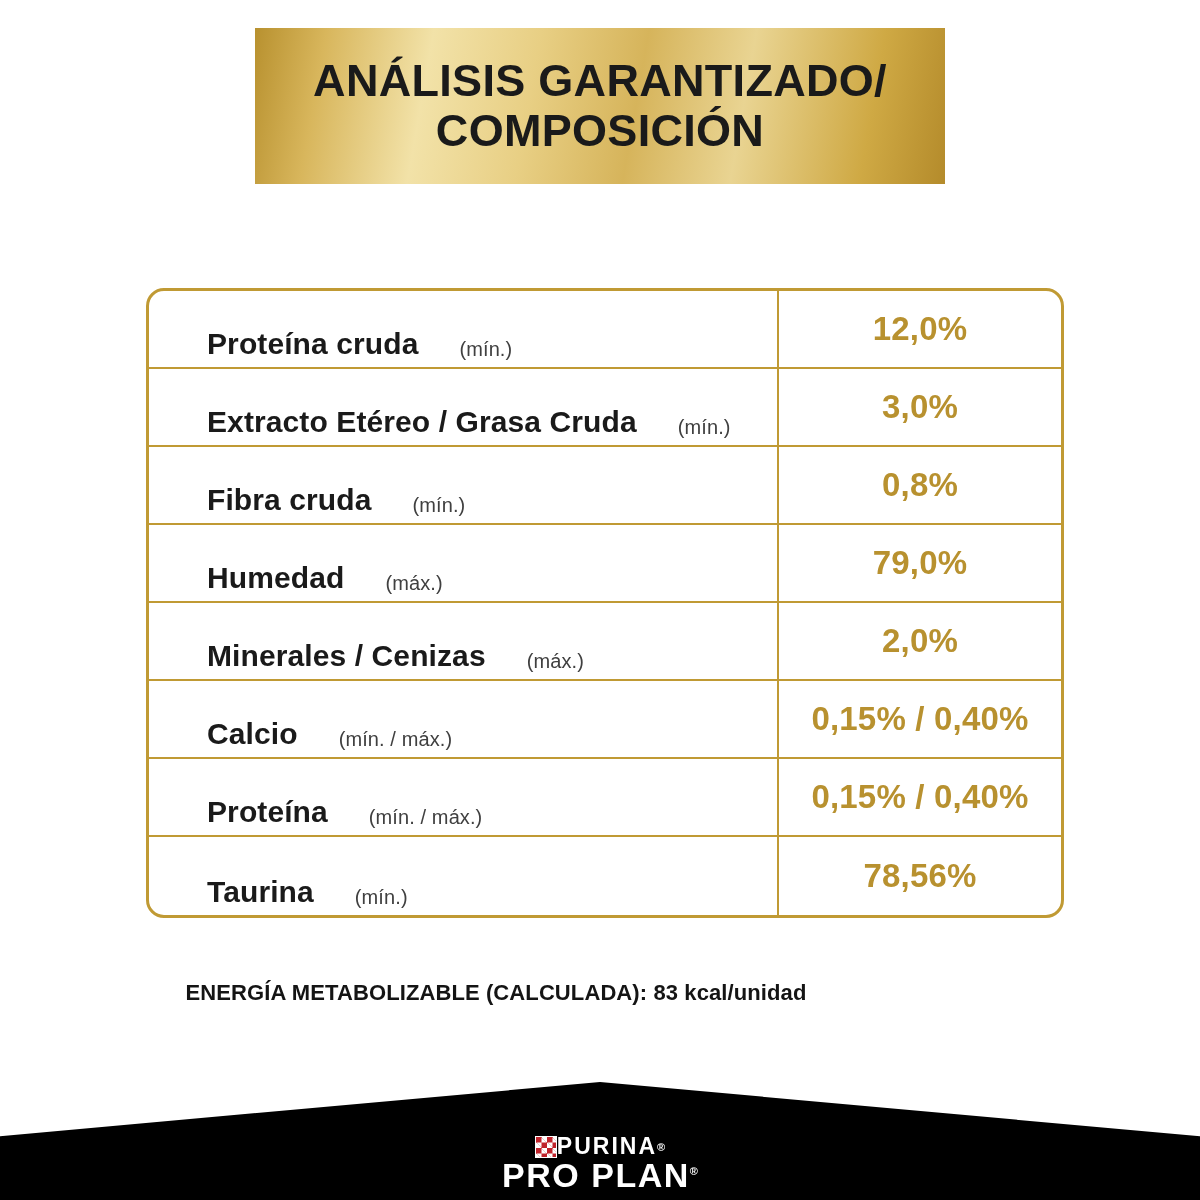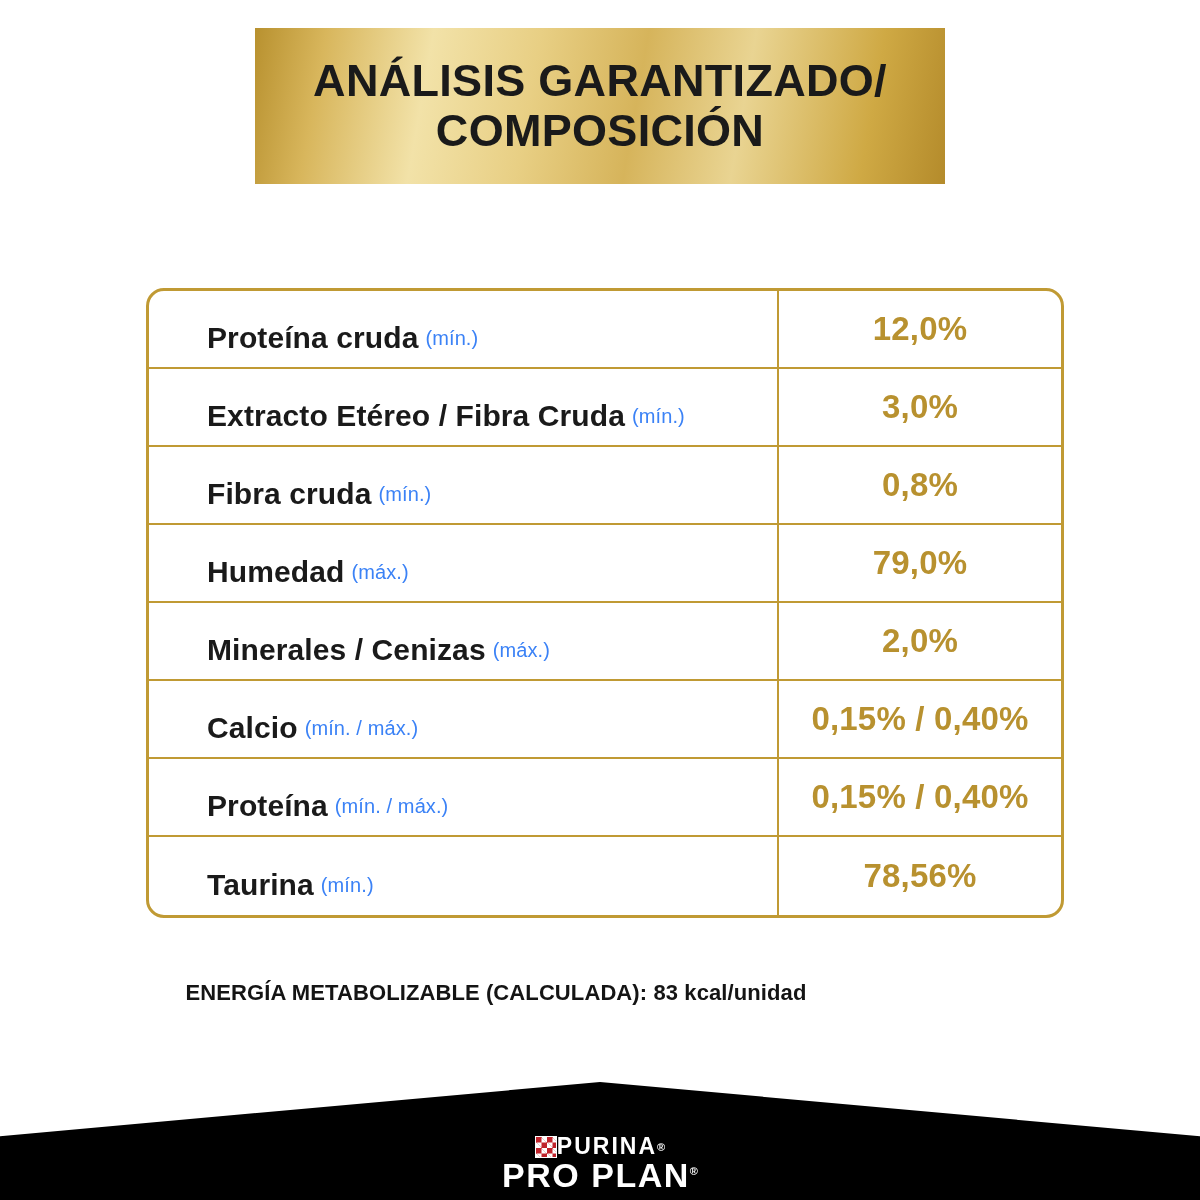--- a/index.html
+++ b/index.html
@@ -65,24 +65,25 @@
     display: flex;
     align-items: stretch;
     border-bottom: 2px solid #c09a34;
     min-height: 78px;
   }
   .row:last-child { border-bottom: none; }
 
   .cell-label {
     flex: 0 0 630px;
     display: flex;
-    align-items: center;
+    align-items: flex-end;
     padding: 24px 18px 6px 58px;
     border-right: 2px solid #c09a34;
     color: #1a1a1a;
+    gap: 34px;
   }
   .cell-value {
     flex: 1 1 auto;
     display: flex;
     align-items: center;
     justify-content: center;
     padding: 6px 3px;
     color: #b8912f;
     font-size: 33px;
     font-weight: 700;
@@ -90,21 +91,21 @@
   }
   .nutrient {
     font-size: 30px;
     font-weight: 700;
     letter-spacing: 0.1px;
   }
   .qualifier {
     font-size: 20px;
     font-weight: 400;
     margin-left: 7px;
-    color: #3b82f6;
+    color: #404040;
     letter-spacing: 0.1px;
   }
 
   
   .energy {
     position: absolute;
     left: 0;
     top: 980px;
     width: 992px;
     text-align: center;
@@ -183,21 +184,21 @@
     <div class="row">
       <div class="cell-label">
         <span class="nutrient">Proteína cruda</span>
         <span class="qualifier">(mín.)</span>
       </div>
       <div class="cell-value">12,0%</div>
     </div>
 
     <div class="row">
       <div class="cell-label">
-        <span class="nutrient">Extracto Etéreo / Fibra Cruda</span>
+        <span class="nutrient">Extracto Etéreo / Grasa Cruda</span>
         <span class="qualifier">(mín.)</span>
       </div>
       <div class="cell-value">3,0%</div>
     </div>
 
     <div class="row">
       <div class="cell-label">
         <span class="nutrient">Fibra cruda</span>
         <span class="qualifier">(mín.)</span>
       </div>

